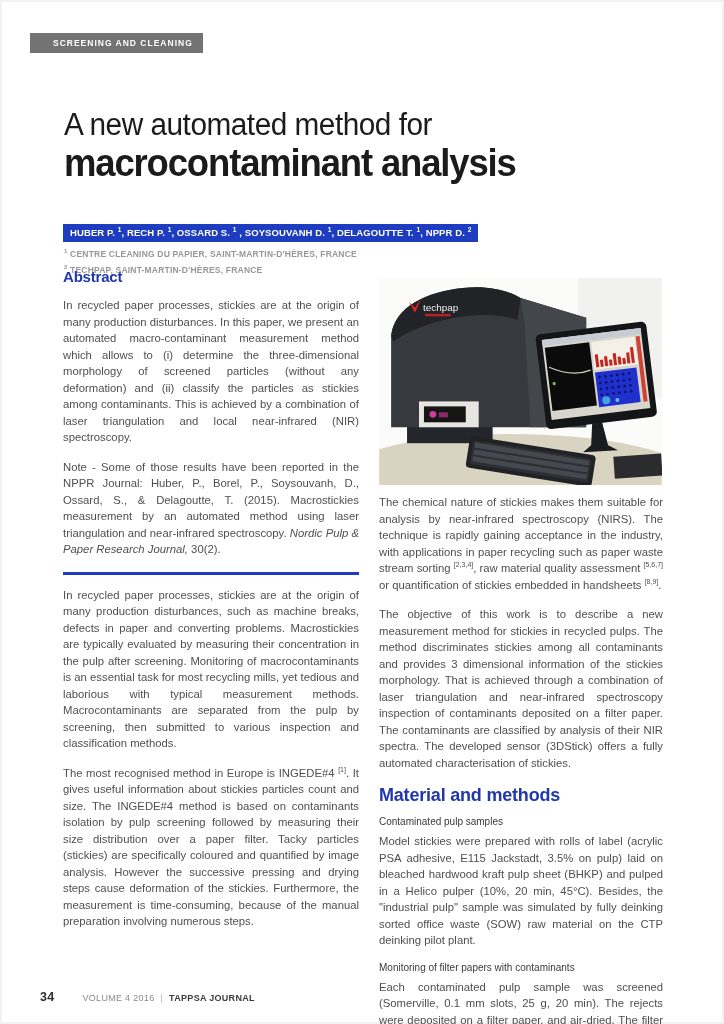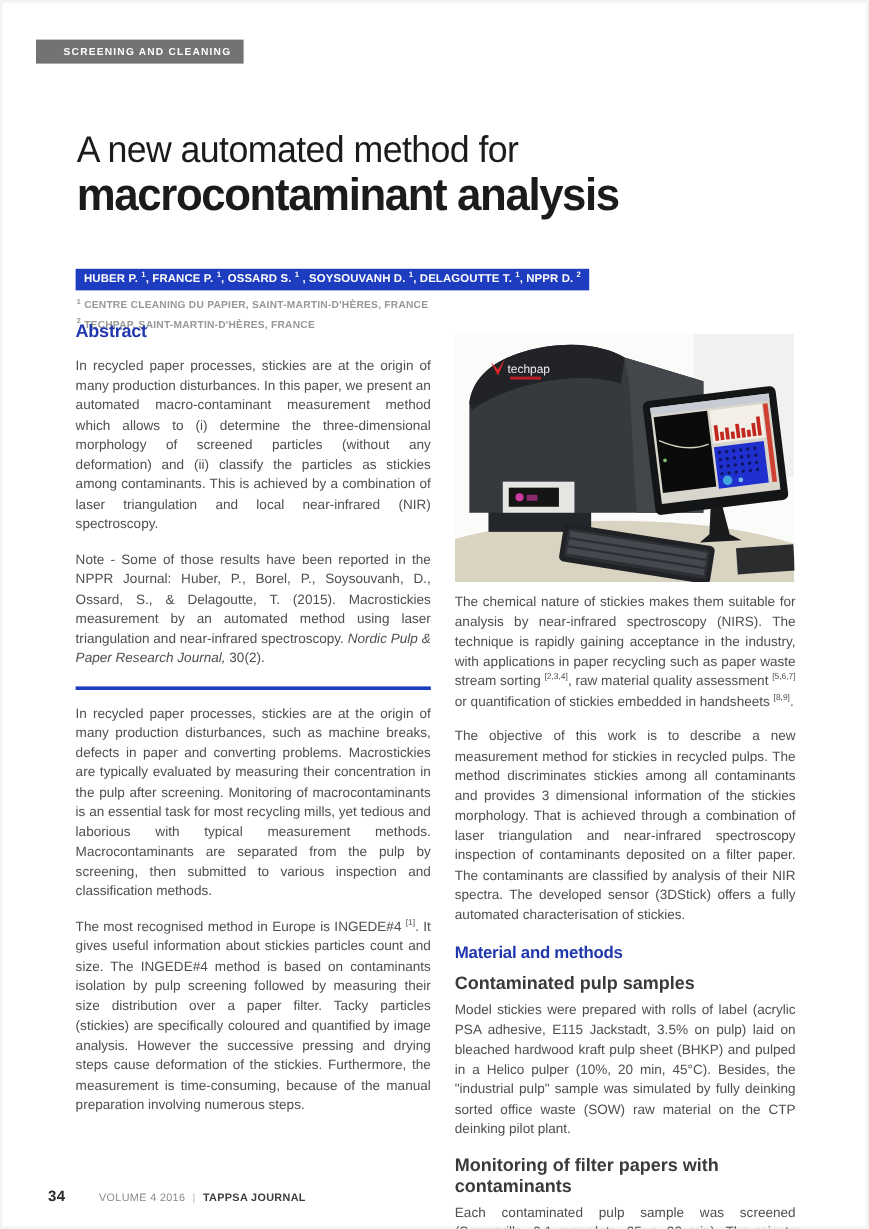--- a/index.html
+++ b/index.html
@@ -19,22 +19,22 @@
   .authors-bar{
     position:absolute;left:63px;top:224px;background:#1d3cc0;color:#ffffff;
     font-size:9.5px;font-weight:bold;padding:3px 7px 4px;white-space:nowrap;letter-spacing:0.1px;
   }
   .authors-bar sup{font-size:6.5px;line-height:0;}
   .affils{position:absolute;left:64px;top:246px;color:#979797;font-size:8.5px;font-weight:bold;letter-spacing:0.2px;line-height:16px;}
   .affils sup{font-size:6px;line-height:0;}
   .col-left{position:absolute;left:63px;top:268px;width:296px;}
   .col-right{position:absolute;left:379px;top:278px;width:284px;}
   h2.section{color:#2137ad;font-size:15px;font-weight:bold;margin:0 0 12px 0;letter-spacing:-0.2px;}
-  h2.mm{font-size:14px;margin:14px 0 10px 0;}
-  h3.subsection{color:#3a3a3a;font-size:15px;font-weight:bold;margin:10px 0 6px 0;}
+  h2.mm{font-size:18px;margin:14px 0 10px 0;}
+  h3.subsection{color:#3a3a3a;font-size:10px;font-weight:normal;margin:10px 0 6px 0;}
   p.body{font-size:11.3px;line-height:16.5px;text-align:justify;color:#4f4f4f;margin:0 0 13px 0;}
   p.body sup{font-size:7px;line-height:0;}
   .abstract-head{margin-top:64px;}
   .rule{height:3px;background:#1d3cc0;margin:14px 0 12px 0;}
   .figure-wrap{width:283px;height:207px;margin:0 0 9px 0;}
   .footer{position:absolute;left:40px;top:990px;font-size:9px;color:#8a8a8a;letter-spacing:0.3px;}
   .footer .pg{font-size:12.5px;font-weight:bold;color:#2c2c2c;margin-right:28px;}
   .footer .vol{margin-right:6px;}
   .footer .sep{margin-right:6px;color:#b5b5b5;}
   .footer .jour{font-weight:bold;color:#3c3c3c;}
@@ -43,21 +43,21 @@
 </head>
 <body>
 
 <div class="banner">SCREENING AND CLEANING</div>
 
 <div class="title">
   <div class="l1">A new automated method for</div>
   <div class="l2">macrocontaminant analysis</div>
 </div>
 
-<div class="authors-bar"><span>HUBER P. </span><sup>1</sup><span>, FRANCE P. </span><sup>1</sup><span>, OSSARD S. </span><sup>1</sup><span> , SOYSOUVANH D. </span><sup>1</sup><span>, DELAGOUTTE T. </span><sup>1</sup><span>, NPPR D. </span><sup>2</sup></div>
+<div class="authors-bar"><span>HUBER P. </span><sup>1</sup><span>, RECH P. </span><sup>1</sup><span>, OSSARD S. </span><sup>1</sup><span> , SOYSOUVANH D. </span><sup>1</sup><span>, DELAGOUTTE T. </span><sup>1</sup><span>, NPPR D. </span><sup>2</sup></div>
 
 <div class="affils">
   <div><sup>1</sup><span> CENTRE CLEANING DU PAPIER, SAINT-MARTIN-D'HÈRES, FRANCE</span></div>
   <div><sup>2</sup><span> TECHPAP, SAINT-MARTIN-D'HÈRES, FRANCE</span></div>
 </div>
 
 <div class="col-left">
   <h2 class="section abstract-head">Abstract</h2>
   <p class="body">In recycled paper processes, stickies are at the origin of many production disturbances. In this paper, we present an automated macro-contaminant measurement method which allows to (i) determine the three-dimensional morphology of screened particles (without any deformation) and (ii) classify the particles as stickies among contaminants. This is achieved by a combination of laser triangulation and local near-infrared (NIR) spectroscopy.</p>
   <p class="body"><span>Note - Some of those results have been reported in the NPPR Journal: Huber, P., Borel, P., Soysouvanh, D., Ossard, S., &amp; Delagoutte, T. (2015). Macrostickies measurement by an automated method using laser triangulation and near-infrared spectroscopy. </span><i>Nordic Pulp &amp; Paper Research Journal,</i><span> 30(2).</span></p>

